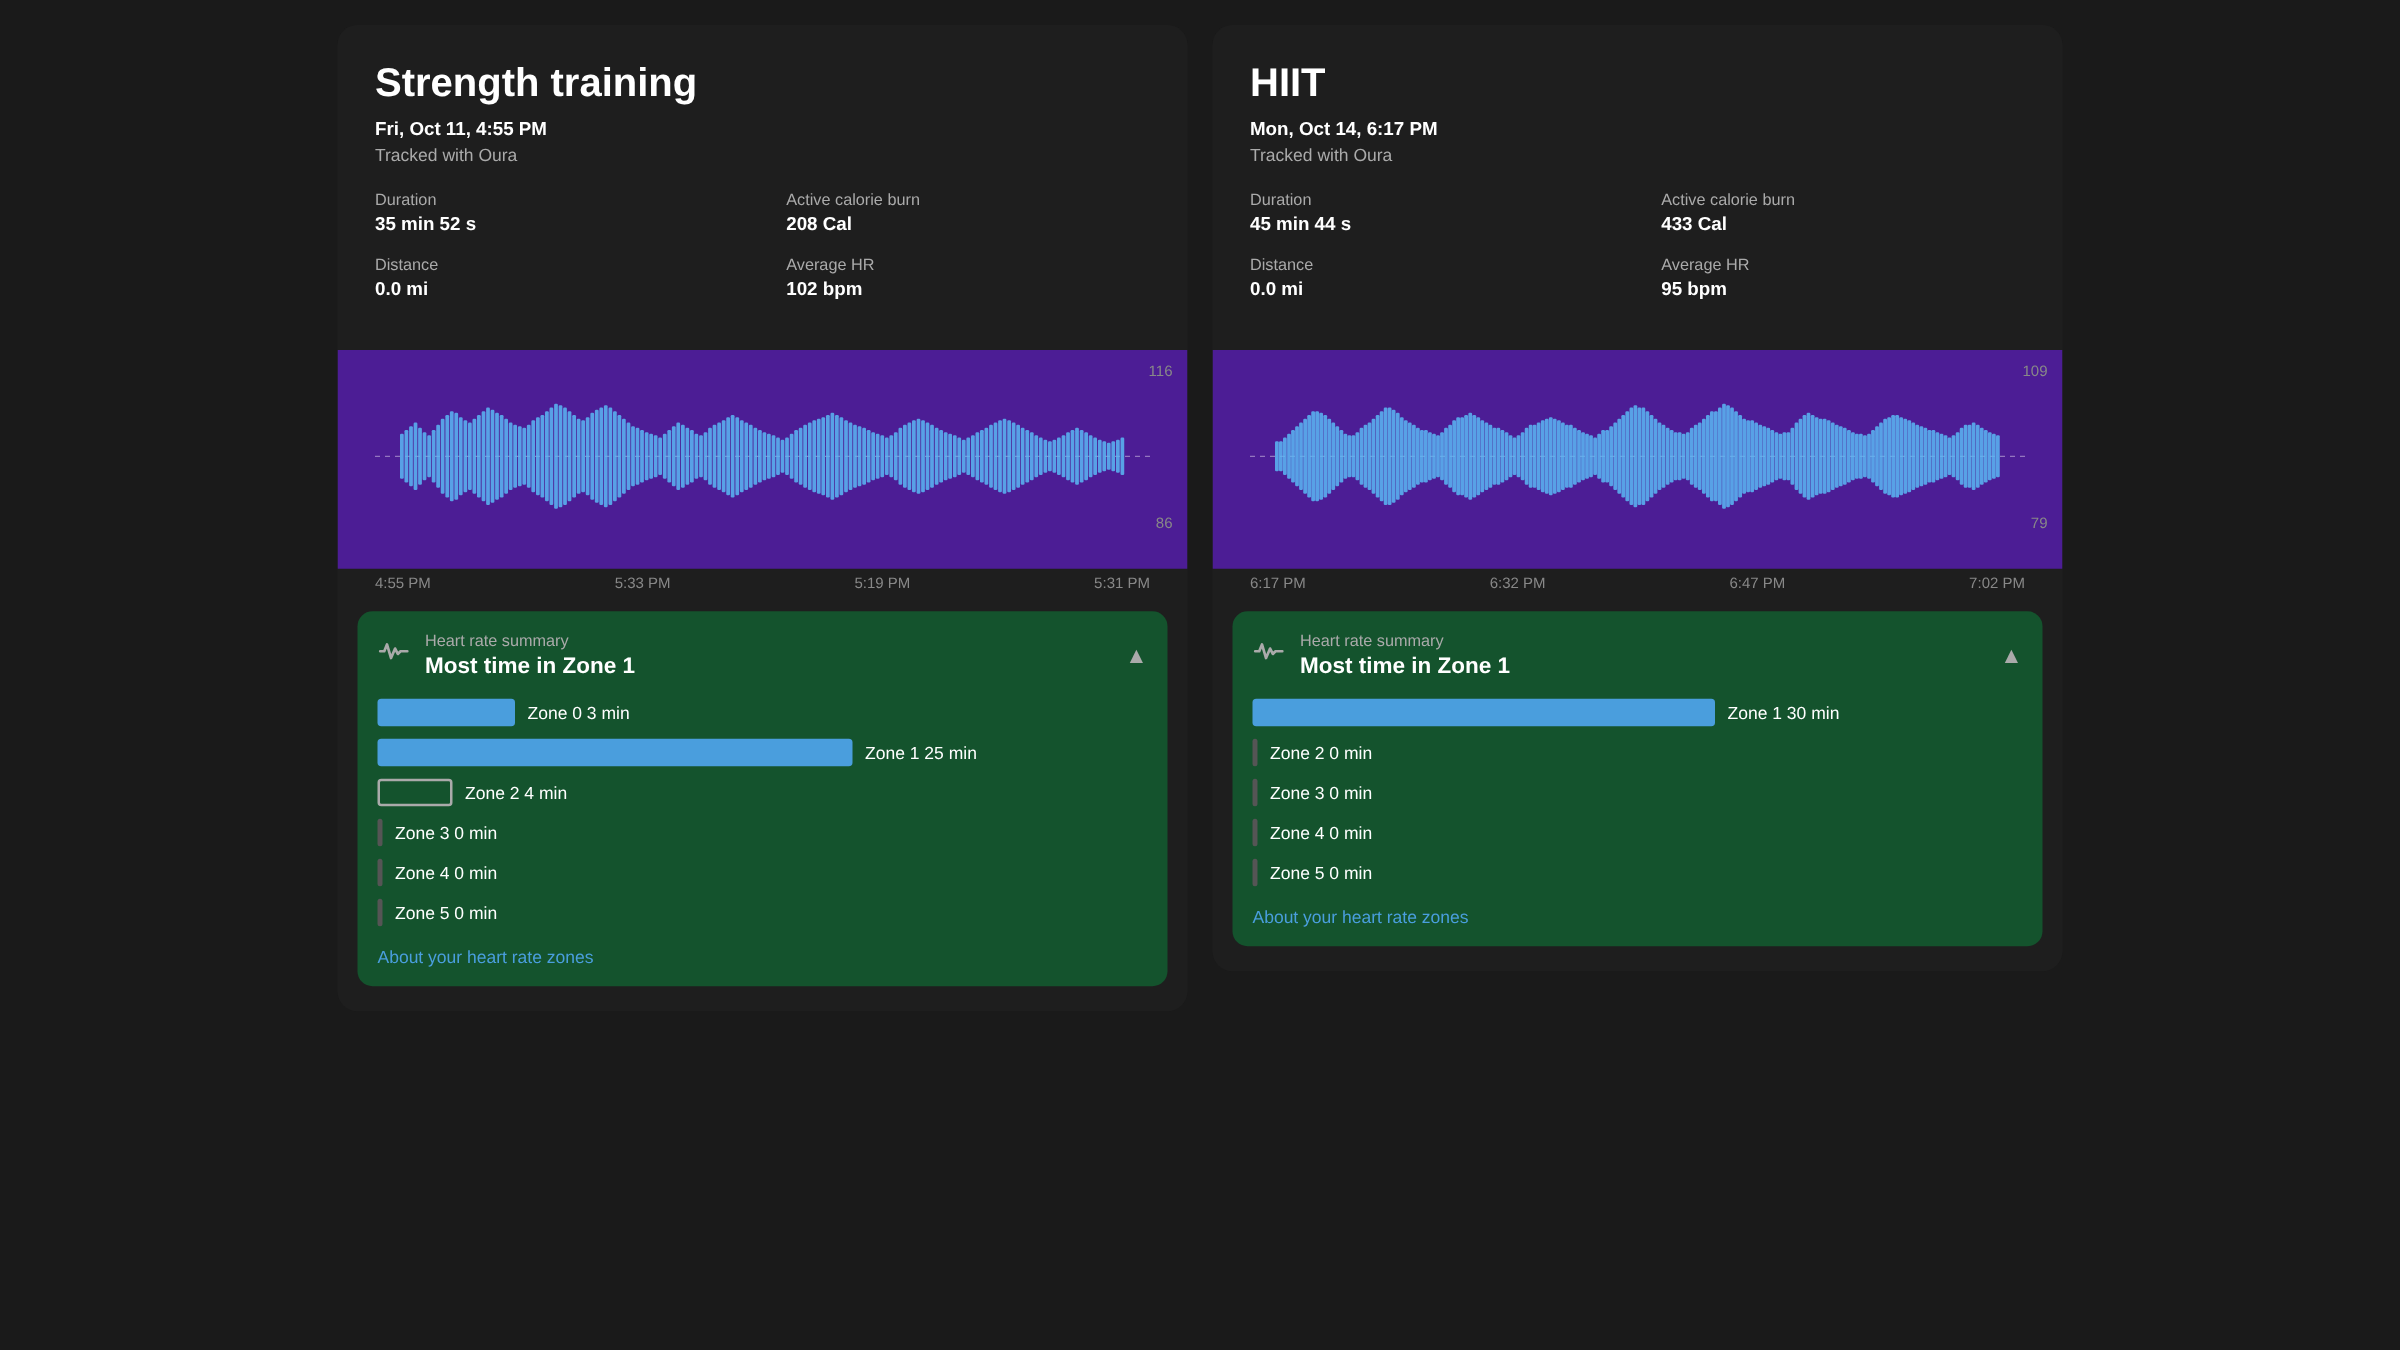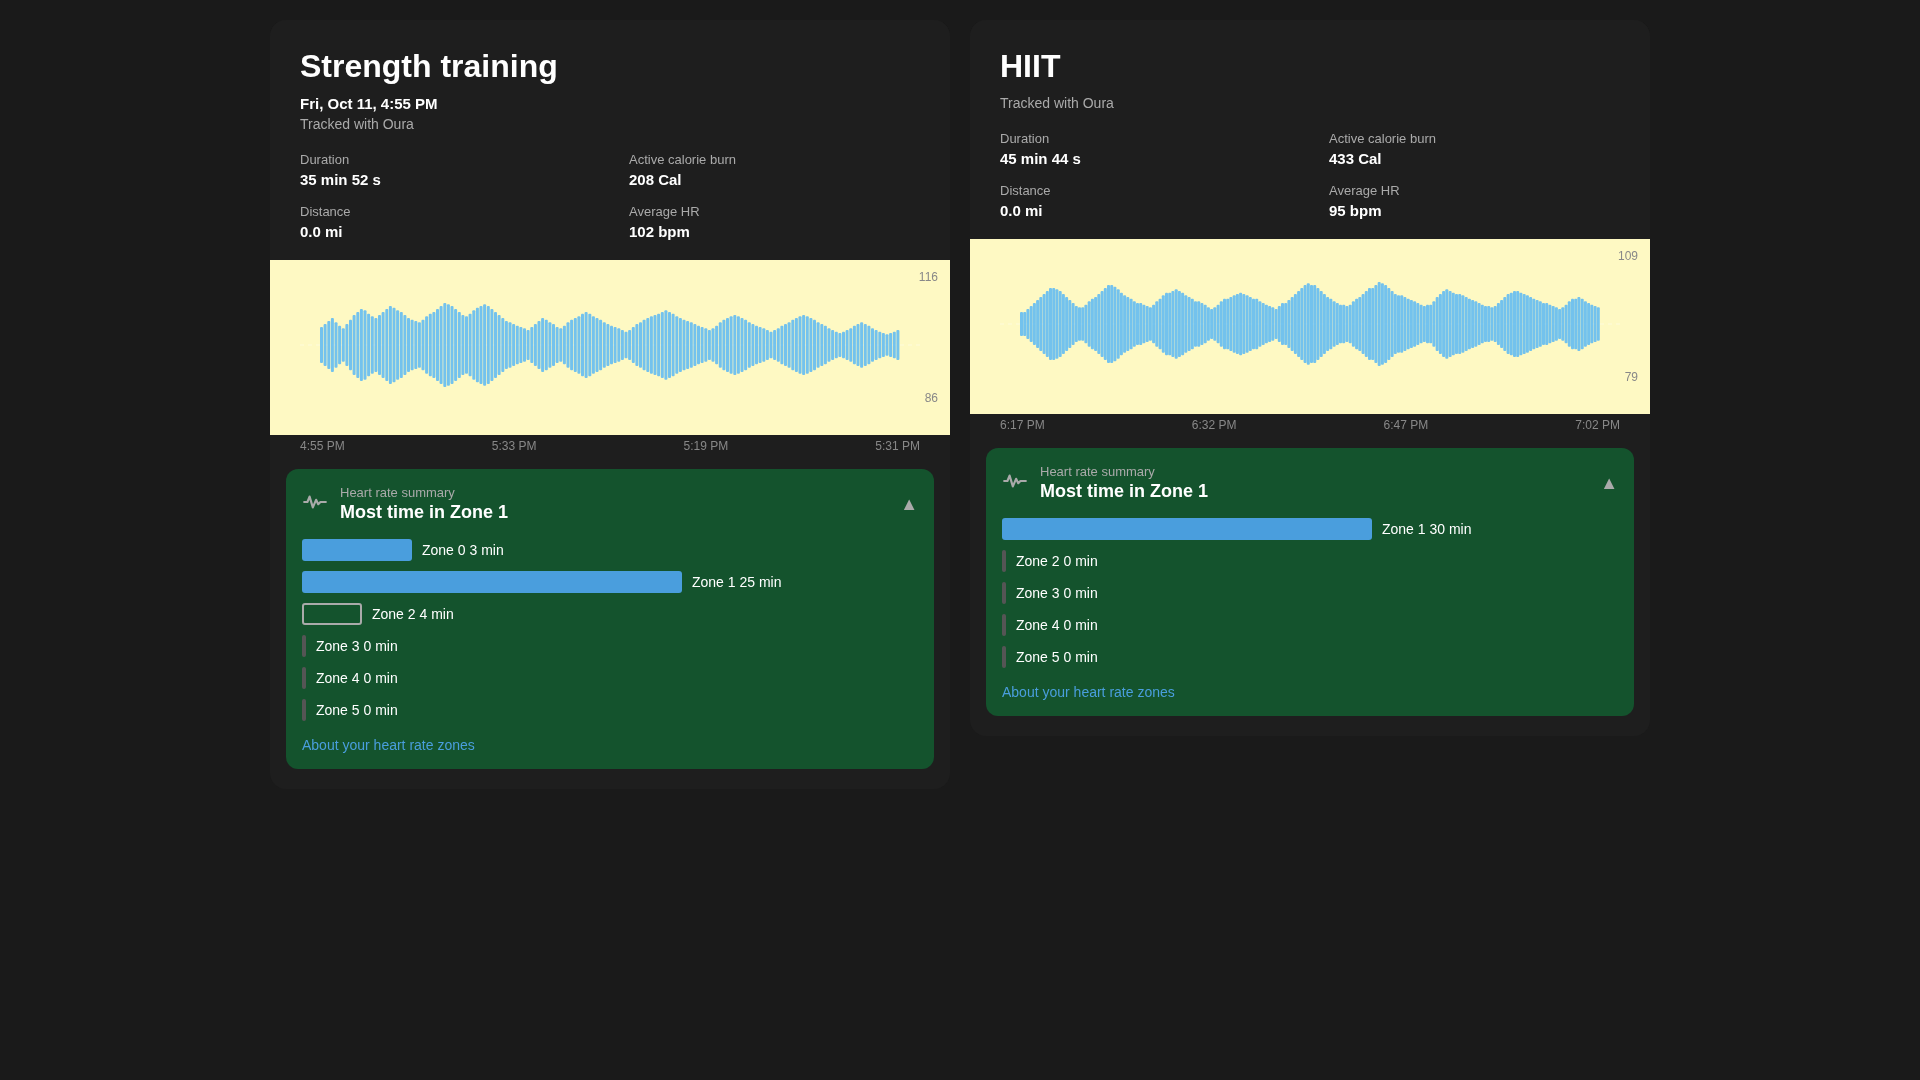--- a/index.html
+++ b/index.html
@@ -45,36 +45,37 @@
     }
     .workout-source {
       font-size: 14px;
       color: #aaa;
       margin-bottom: 20px;
     }
     .stats-grid {
       display: grid;
       grid-template-columns: 1fr 1fr;
       gap: 16px 38px;
+      margin-bottom: 20px;
     }
     .stat-label {
       font-size: 13px;
       color: #aaa;
       margin-bottom: 4px;
     }
     .stat-value {
       font-size: 15px;
       font-weight: 700;
       color: #fff;
     }
     .chart-container {
       position: relative;
       height: 175px;
       margin: 0 0 0 0;
-      background: #fef9c3;
+      background: #4c1d95;
       overflow: hidden;
     }
     .chart-svg {
       width: 100%;
       height: 150px;
     }
     .chart-labels {
       display: flex;
       justify-content: space-between;
       padding: 4px 30px 0;
@@ -408,20 +409,21 @@
         <div class="zone-row">
           <div class="zone-bar-tiny"></div>
           <span class="zone-label">Zone 5  0 min</span>
         </div>
         <a class="about-link">About your heart rate zones</a>
       </div>
     </div>
     <div class="card">
       <div class="card-top">
         <div class="workout-title">HIIT</div>
+        <div class="workout-date">Mon, Oct 14, 6:17 PM</div>
         <div class="workout-source">Tracked with Oura</div>
         <div class="stats-grid">
           <div>
             <div class="stat-label">Duration</div>
             <div class="stat-value">45 min 44 s</div>
           </div>
           <div>
             <div class="stat-label">Active calorie burn</div>
             <div class="stat-value">433 Cal</div>
           </div>

